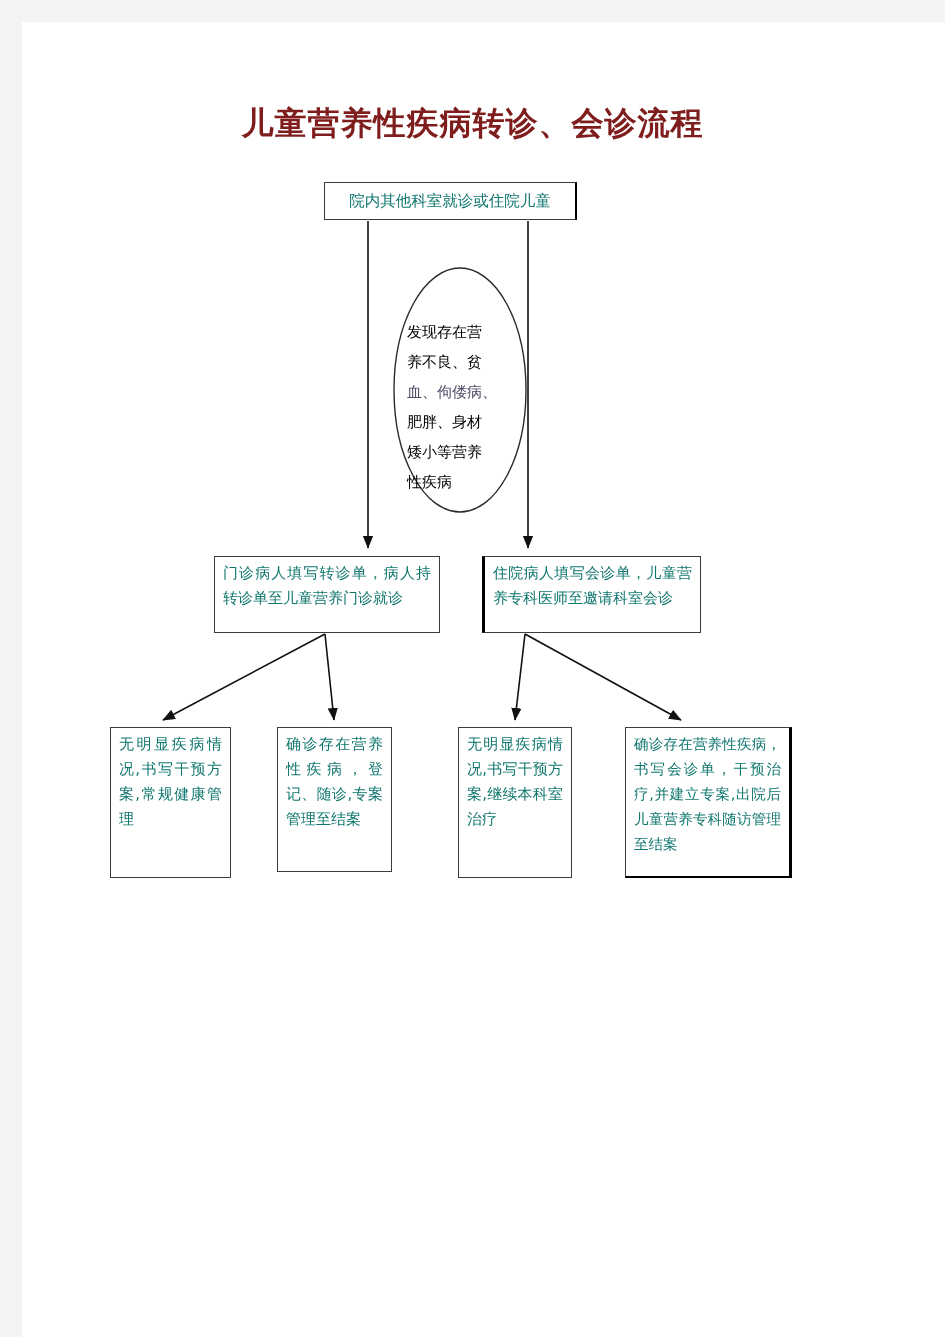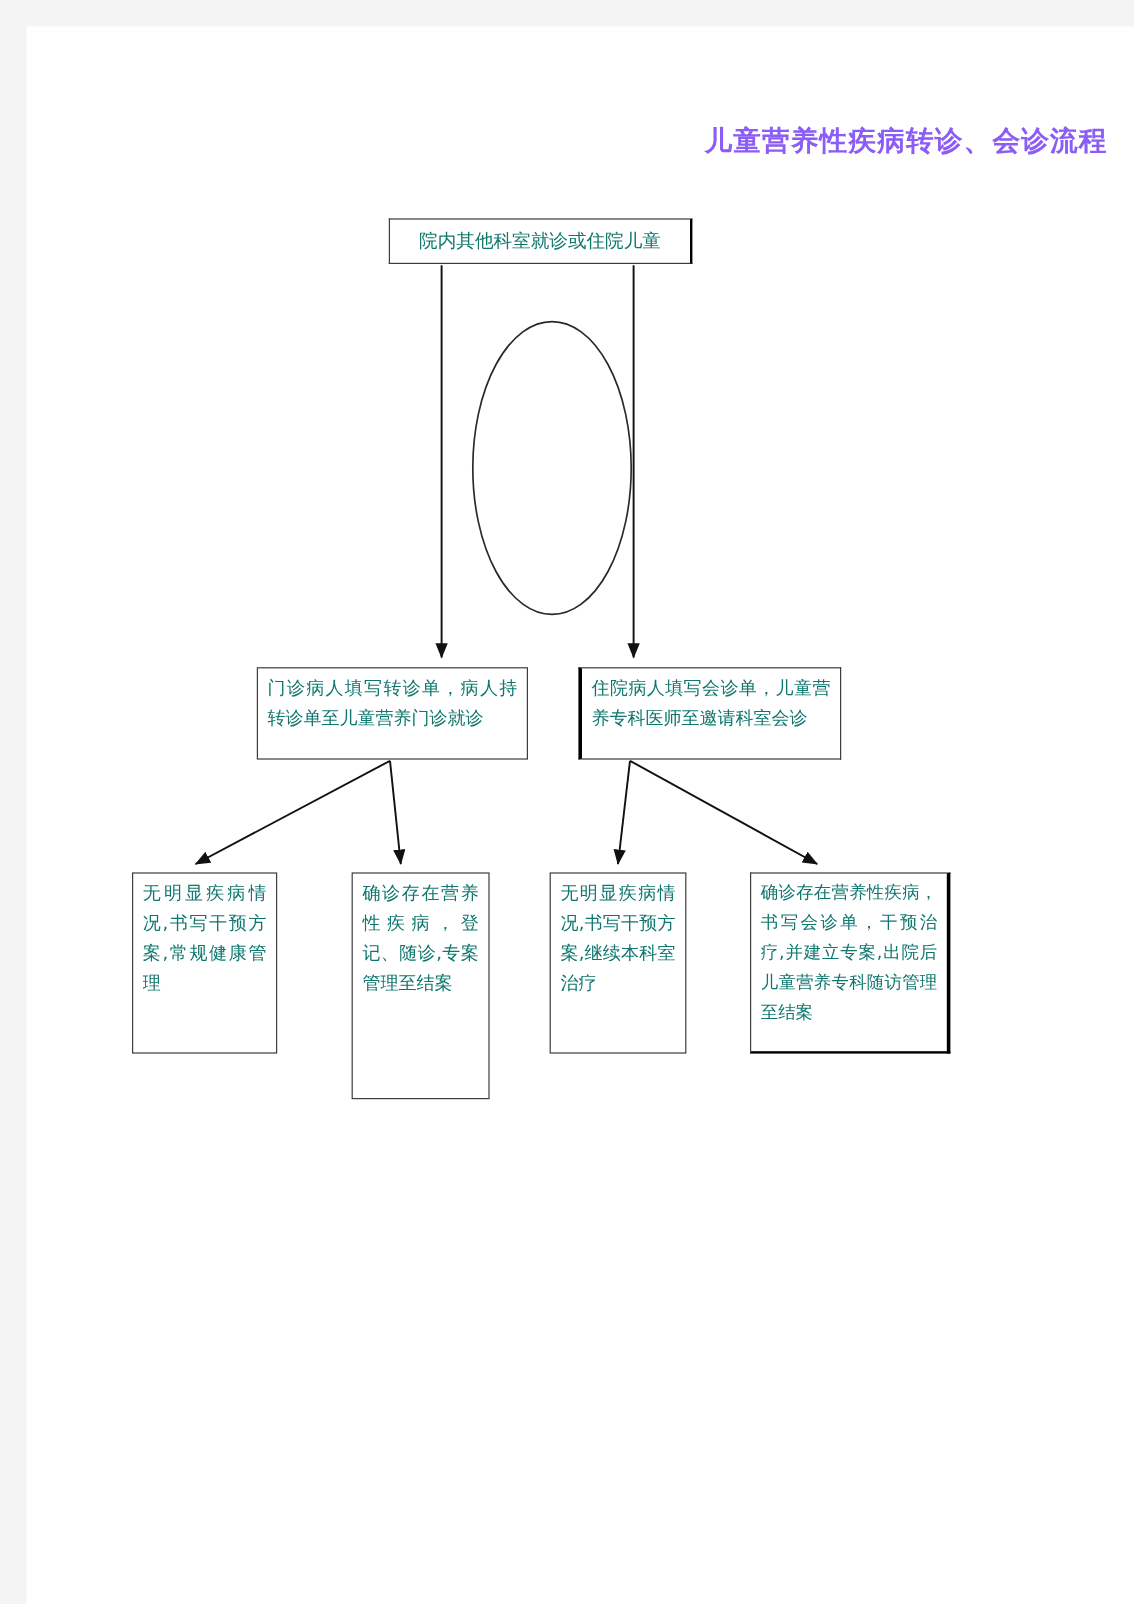--- a/index.html
+++ b/index.html
@@ -20,26 +20,26 @@
     width: 923px;
     height: 1315px;
     background: #ffffff;
   }
   
   #title {
     position: absolute;
     left: 0;
     top: 80px;
     width: 901px;
-    text-align: right;
+    text-align: center;
     font-family: "DejaVu Serif", "Liberation Serif", serif;
-    font-size: 23px;
+    font-size: 32px;
     font-weight: bold;
     letter-spacing: 1px;
-    color: #8b5cf6;
+    color: #7f1d1d;
     white-space: nowrap;
   }
   
   .node {
     position: absolute;
     box-sizing: border-box;
     background: #ffffff;
     border: 1px solid #3c3c3c;
     color: #0f766e;
     font-size: 15px;
@@ -72,21 +72,21 @@
   #node-decision-label .l3 { color: #4a4a66; }
 
   #node-outpatient {
     left: 192px; top: 534px; width: 226px; height: 77px;
   }
   #node-inpatient {
     left: 460px; top: 534px; width: 219px; height: 77px;
     border-left: 3px solid #000;
   }
   #node-out-normal   { left: 88px;  top: 705px; width: 121px; height: 151px; }
-  #node-out-confirm  { left: 255px; top: 705px; width: 115px; height: 189px; margin-left: 16px; }
+  #node-out-confirm  { left: 255px; top: 705px; width: 115px; height: 145px; }
   #node-in-normal    { left: 436px; top: 705px; width: 114px; height: 151px; }
   #node-in-confirm   {
     left: 603px; top: 705px; width: 167px; height: 151px;
     border-right: 3px solid #000;
     border-bottom: 2px solid #000;
   }
   #node-in-confirm .txt { font-size: 14.5px; }
 
   
   #connectors {
@@ -122,20 +122,28 @@
 
     <line x1="503" y1="612" x2="493" y2="698" stroke="#111111" stroke-width="1.6" marker-end="url(#arrowhead)"></line>
 
     <line x1="503" y1="612" x2="659" y2="698" stroke="#111111" stroke-width="1.6" marker-end="url(#arrowhead)"></line>
   </svg>
 
   <div class="node" id="node-start">
     <span class="txt">院内其他科室就诊或住院儿童</span>
   </div>
 
+  <div id="node-decision-label">
+    <div>发现存在营</div>
+    <div>养不良、贫</div>
+    <div class="l3">血、佝偻病、</div>
+    <div>肥胖、身材</div>
+    <div>矮小等营养</div>
+    <div>性疾病</div>
+  </div>
 
   <div class="node" id="node-inpatient">
     <span class="txt">住院病人填写会诊单，儿童营养专科医师至邀请科室会诊</span>
   </div>
   <div class="node" id="node-outpatient">
     <span class="txt">门诊病人填写转诊单，病人持转诊单至儿童营养门诊就诊</span>
   </div>
 
   <div class="node" id="node-out-normal">
     <span class="txt">无明显疾病情况,书写干预方案,常规健康管理</span>

